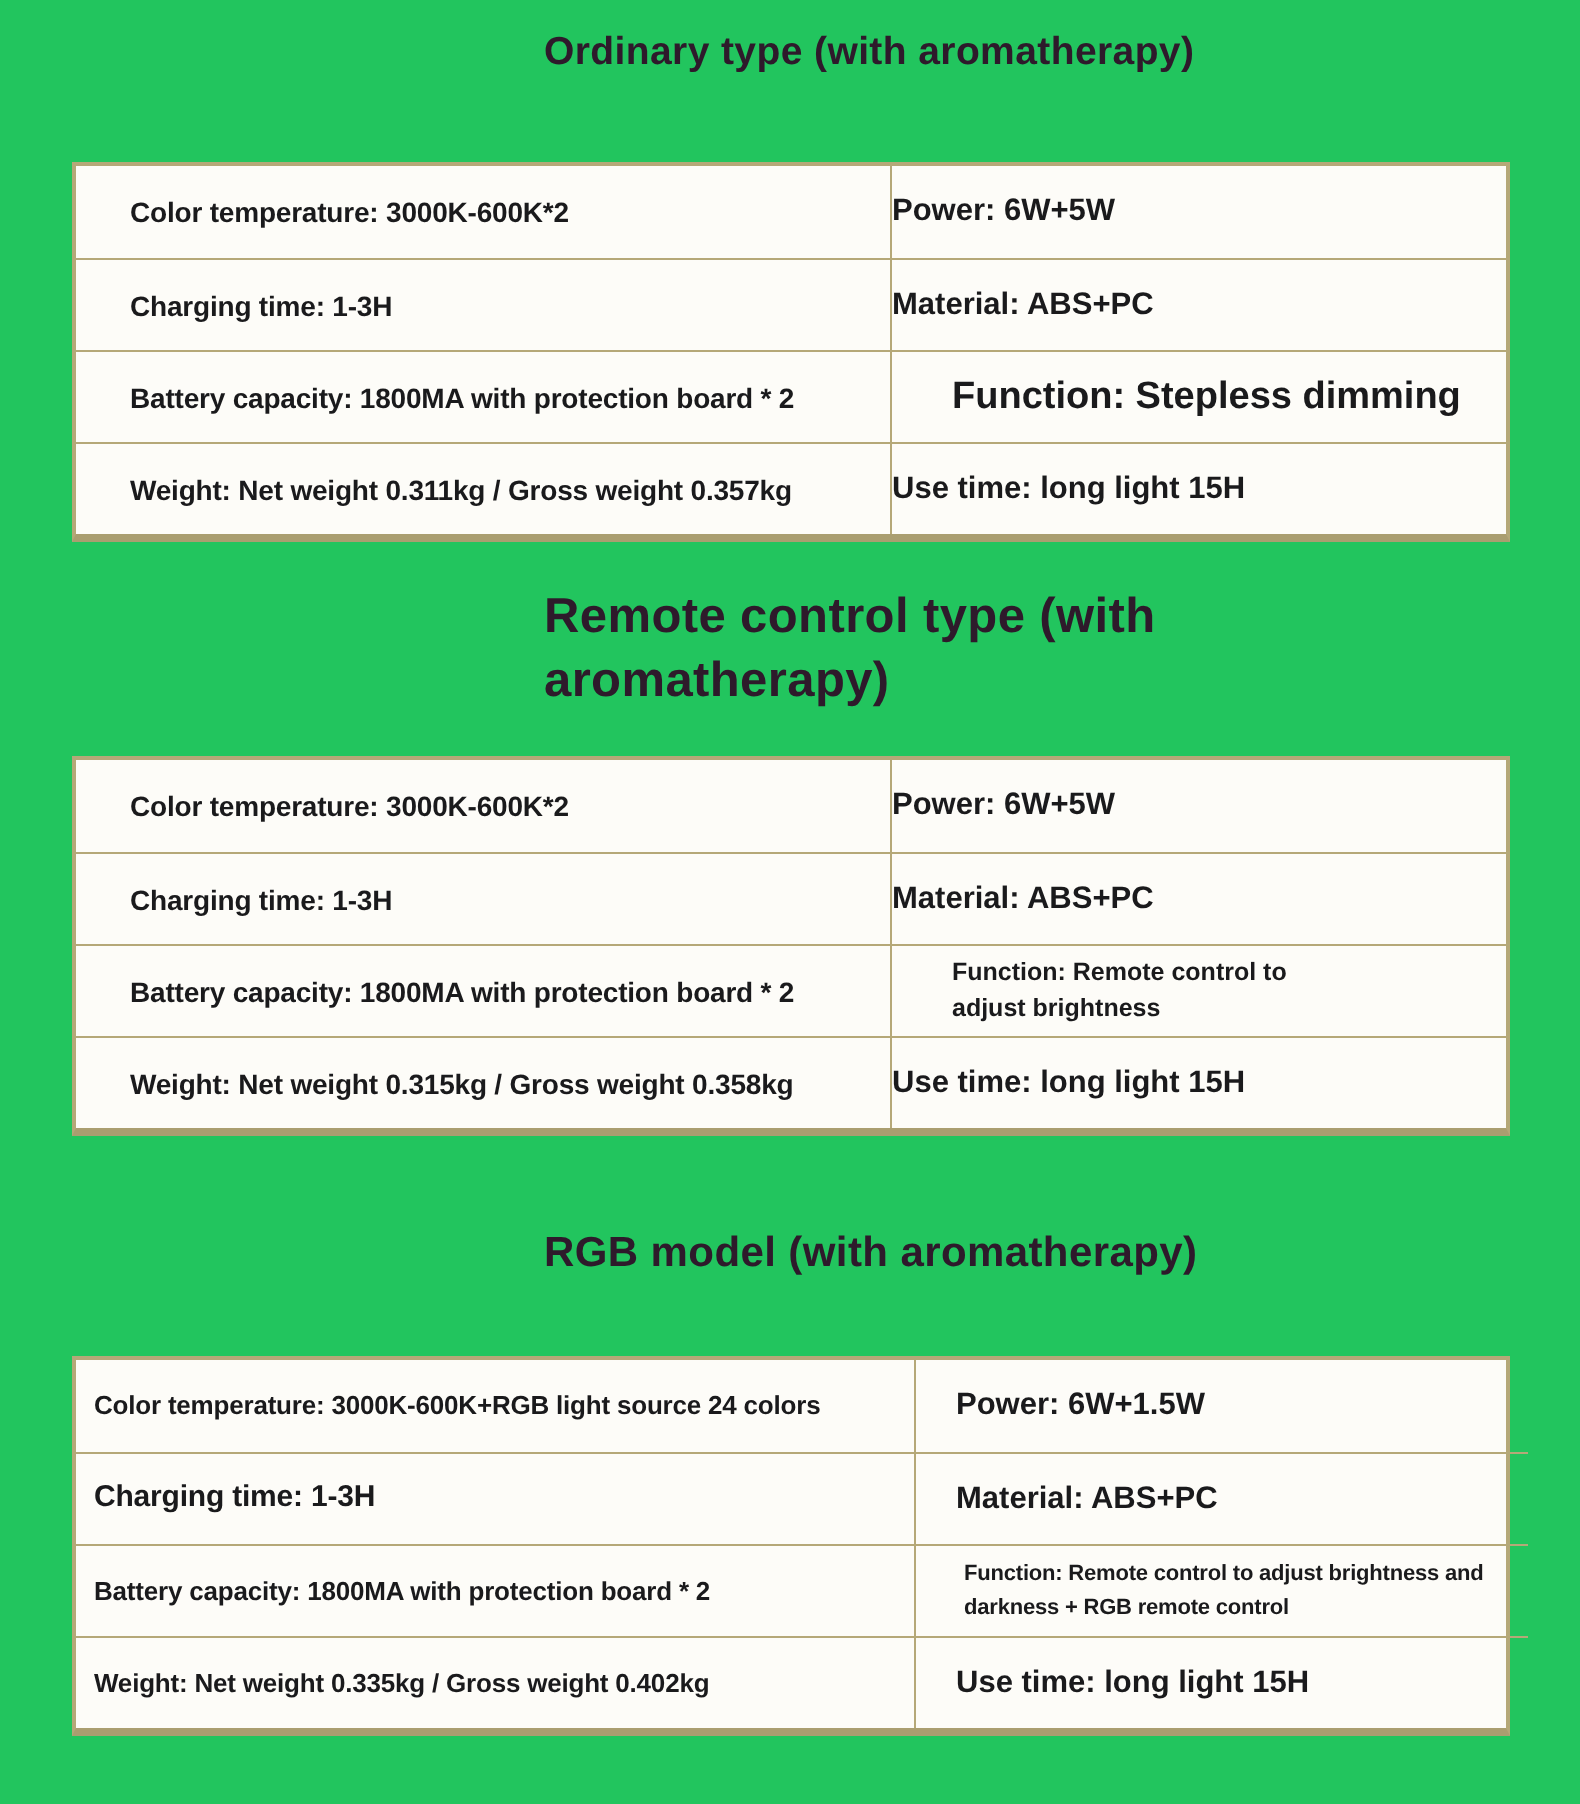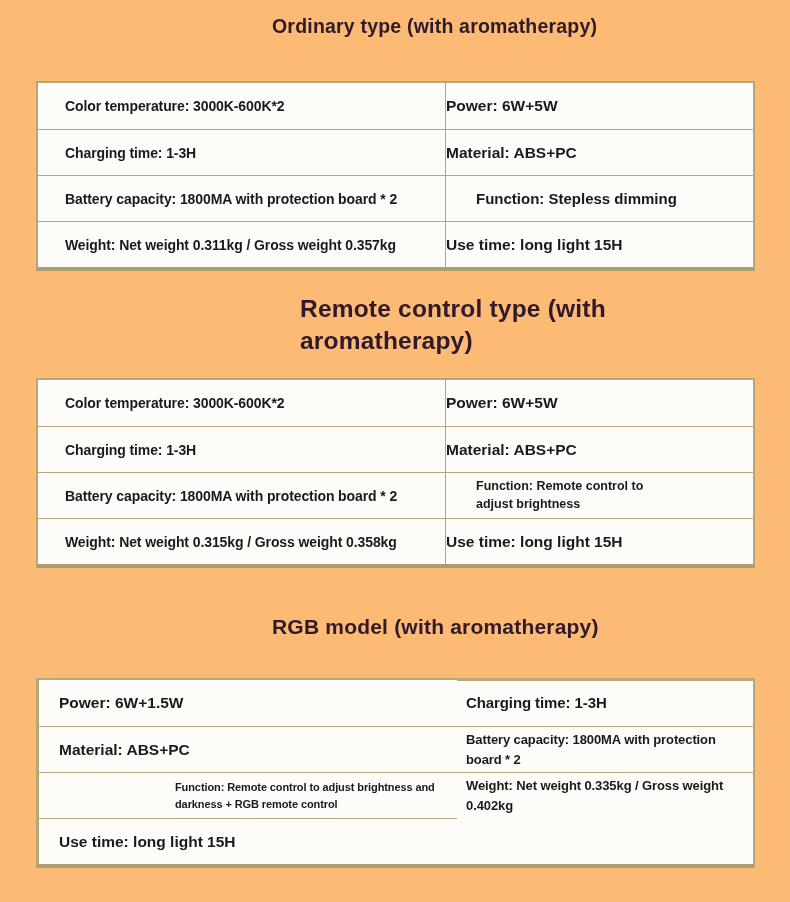--- a/index.html
+++ b/index.html
@@ -7,35 +7,35 @@
     --tanD:#aa9e70;
     --title:#2e1a2b;
     --text:#1a1a1c;
     --tblBg:#fdfcf8;
   }
   html,body{margin:0;padding:0;background:#ffffff;}
   .canvas{
     position:relative;
     width:790px;
     height:902px;
-    background:#fdba74;
+    background:#22c55e;
     font-family:"Liberation Sans", sans-serif;
     font-weight:700;
     overflow:hidden;
   }
   .title{
     position:absolute;
     left:272px;
     margin:0;
     color:var(--title);
     font-weight:700;
     letter-spacing:0.2px;
   }
   #t0{top:15px;font-size:19.5px;}
-  #t1{top:293px;font-size:24.5px;width:356px;line-height:1.32;margin-left:28px;}
+  #t1{top:293px;font-size:24.5px;width:356px;line-height:1.32;}
   #t2{top:615px;font-size:21px;text-align:right;}
   .tbl{
     position:absolute;
     left:36px;
     width:719px;
     display:grid;
     grid-template-columns:407px 1fr;
     border:2px solid var(--tan);
     border-bottom:4px solid var(--tanD);
     background:var(--tblBg);
@@ -49,21 +49,21 @@
     display:flex;
     align-items:center;
     color:var(--text);
     box-sizing:border-box;
   }
   .bt{border-top:1px solid var(--tan);}
   .r{border-left:1px solid var(--tan);}
   
   .l14{font-size:14px;padding:0 4px 0 27px;white-space:nowrap;letter-spacing:-0.1px;}
   .r15{font-size:15.5px;white-space:nowrap;}
-  .fn13{font-size:15px;padding-left:30px;white-space:nowrap;}
+  .fn13{font-size:19px;padding-left:30px;white-space:nowrap;}
   .fnw{font-size:12.5px;padding-left:30px;line-height:1.38;}
   
   .l13{font-size:13px;padding:0 8px 0 9px;line-height:1.5;letter-spacing:-0.1px;}
   .r16{font-size:15.5px;padding-left:20px;white-space:nowrap;}
   .fnw3{font-size:11px;padding-left:24px;line-height:1.5;letter-spacing:-0.1px;justify-content:flex-end;}
   .w205{display:inline-block;width:205px;}
   .w375{display:inline-block;width:375px;}
   .w282{display:inline-block;width:282px;}
 </style>
 </head>
@@ -125,20 +125,23 @@
         <span>Weight: Net weight 0.315kg / Gross weight 0.358kg</span>
       </div>
     <div class="cell r r15 bt">
         <span>Use time: long light 15H</span>
       </div>
   </div>
 
   <h2 class="title" id="t2">RGB model (with aromatherapy)</h2>
 
   <div class="tbl" id="tbl2">
+    <div class="cell l13">
+        <span class="w375">Color temperature: 3000K-600K+RGB light source 24 colors</span>
+      </div>
     <div class="cell r r16">
         <span>Power: 6W+1.5W</span>
       </div>
     <div class="cell l13 bt">
         <span style="font-size:15px">Charging time: 1-3H</span>
       </div>
     <div class="cell r r16 bt">
         <span>Material: ABS+PC</span>
       </div>
     <div class="cell l13 bt">

